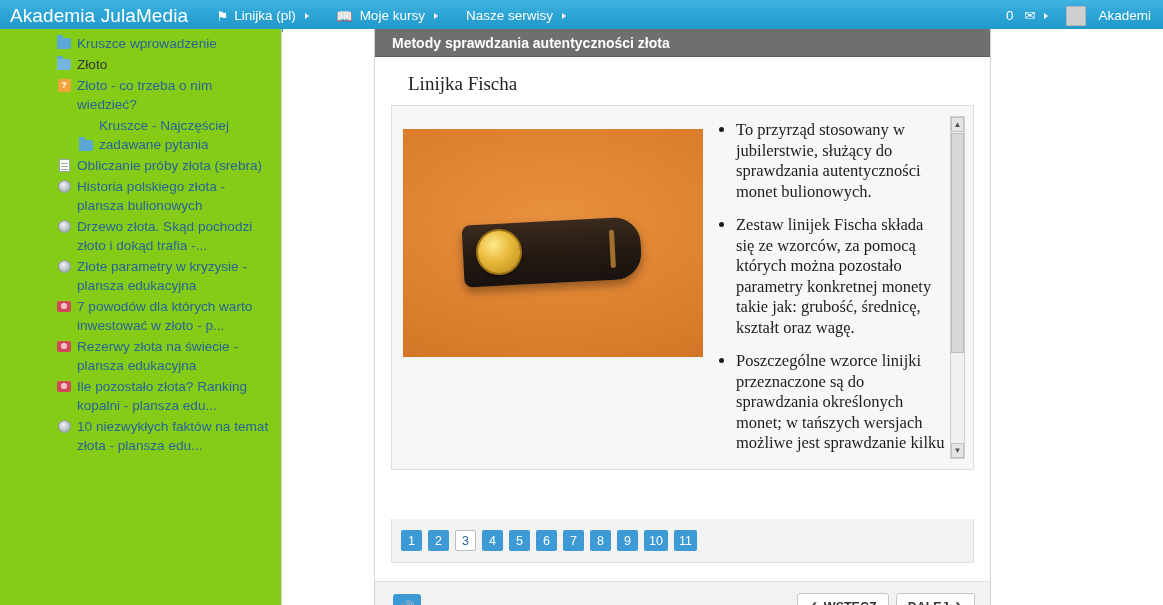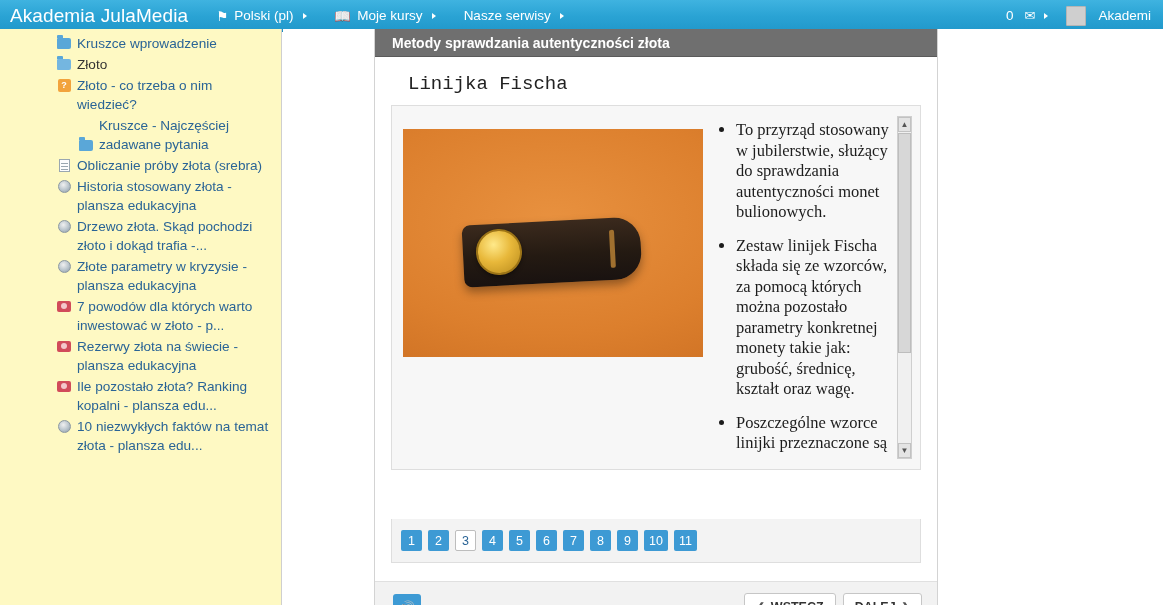--- a/index.html
+++ b/index.html
@@ -41,21 +41,21 @@
   .envelope { margin-left: 5px; font-size: 13px; }
   .avatar-box {
     width: 20px; height: 20px; background: #cfcfcf; border: 1px solid #b5b5b5;
     margin-right: 6px; border-radius: 1px;
   }
   .user-name { font-size: 13.5px; color: #ffffff; padding-right: 12px; white-space: nowrap; }
 
   
   .sidebar {
     position: absolute; top: 29px; left: 0; width: 282px; height: 576px;
-    background: #fef9c3;
+    background: #84cc16;
     border-right: 1px solid #cfcfcf;
     padding: 4px 0 0 0;
     overflow: hidden;
   }
   .side-list { list-style: none; margin: 0; padding: 0; }
   .side-item {
     display: flex; align-items: flex-start; gap: 5px;
     padding: 1px 6px 1px 0;
     line-height: 19px;
   }
@@ -106,35 +106,35 @@
     content: ""; position: absolute; left: 4px; top: 2px; width: 6px; height: 6px;
     border-radius: 50%; background: #f3c7cb;
   }
 
   
   .content-wrap {
     position: absolute; top: 29px; left: 283px; width: 880px; height: 576px;
     background: #ffffff;
   }
   .scorm-frame {
-    position: absolute; left: 91px; top: 0px; width: 564px; height: 576px;
+    position: absolute; left: 91px; top: 0px; width: 617px; height: 576px;
     background: #f6f6f6; border: 1px solid #d3d3d3; border-top: none;
   }
   .scorm-header {
     height: 28px; background: #6f6f6f;
     color: #ffffff; font-size: 14px; font-weight: bold;
     display: flex; align-items: center; padding-left: 17px;
     border-bottom: 1px solid #5a5a5a;
   }
   .scorm-body {
     position: absolute; top: 28px; left: 0; right: 0; bottom: 0;
     background: #ffffff;
   }
   .lesson-title {
-    font-family: Liberation Mono, monospace;
+    font-family: Liberation Serif, serif;
     font-size: 19px; color: #222; padding: 16px 0 10px 33px;
   }
   .lesson-card {
     margin: 0 16px 0 16px; background: #f7f7f7;
     border: 1px solid #dedede; height: 365px; position: relative;
   }
   .photo {
     position: absolute; left: 11px; top: 23px; width: 300px; height: 228px;
     background:
       radial-gradient(ellipse 120% 90% at 50% 40%, #e8913f 0%, #dc7f2d 55%, #c96c20 100%);
@@ -223,21 +223,21 @@
 </head>
 <body>
 
 <div id="app">
 
   <div class="navbar">
     <div class="brand">Akademia JulaMedia</div>
 
     <div class="nav-item">
       <span>⚑</span>
-      <span>Polski (pl)</span>
+      <span>Linijka (pl)</span>
       <span class="caret"></span>
     </div>
 
     <div class="nav-item">
       <span>📖</span>
       <span>Moje kursy</span>
       <span class="caret"></span>
     </div>
 
     <div class="nav-item">
@@ -293,21 +293,21 @@
         <span class="ico">
             <span class="file-glyph"></span>
           </span>
         <span class="side-label">Obliczanie próby złota (srebra)</span>
       </li>
 
       <li class="side-item lvl2">
         <span class="ico">
             <span class="disc-glyph"></span>
           </span>
-        <span class="side-label">Historia stosowany złota - plansza edukacyjna</span>
+        <span class="side-label">Historia polskiego złota - plansza bulionowych</span>
       </li>
 
       <li class="side-item lvl2">
         <span class="ico">
             <span class="disc-glyph"></span>
           </span>
         <span class="side-label">Drzewo złota. Skąd pochodzi złoto i dokąd trafia -...</span>
       </li>
 
       <li class="side-item lvl2">

